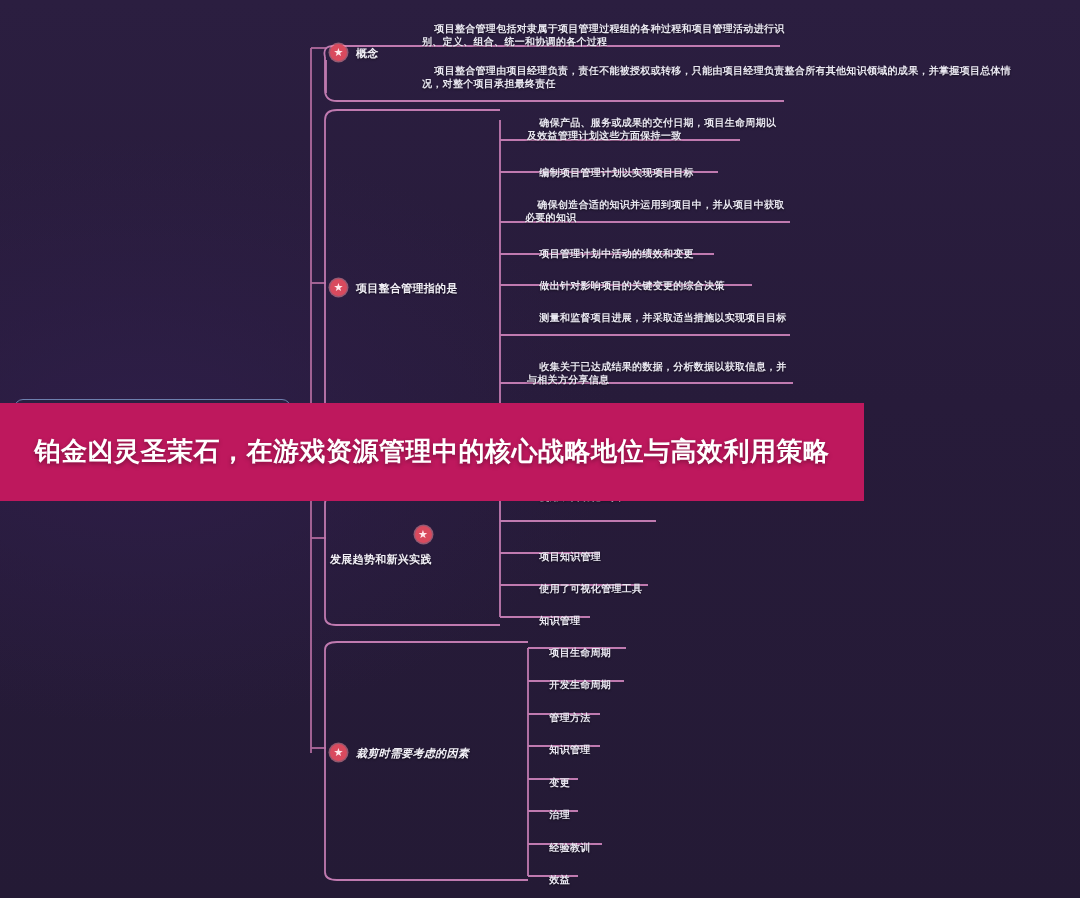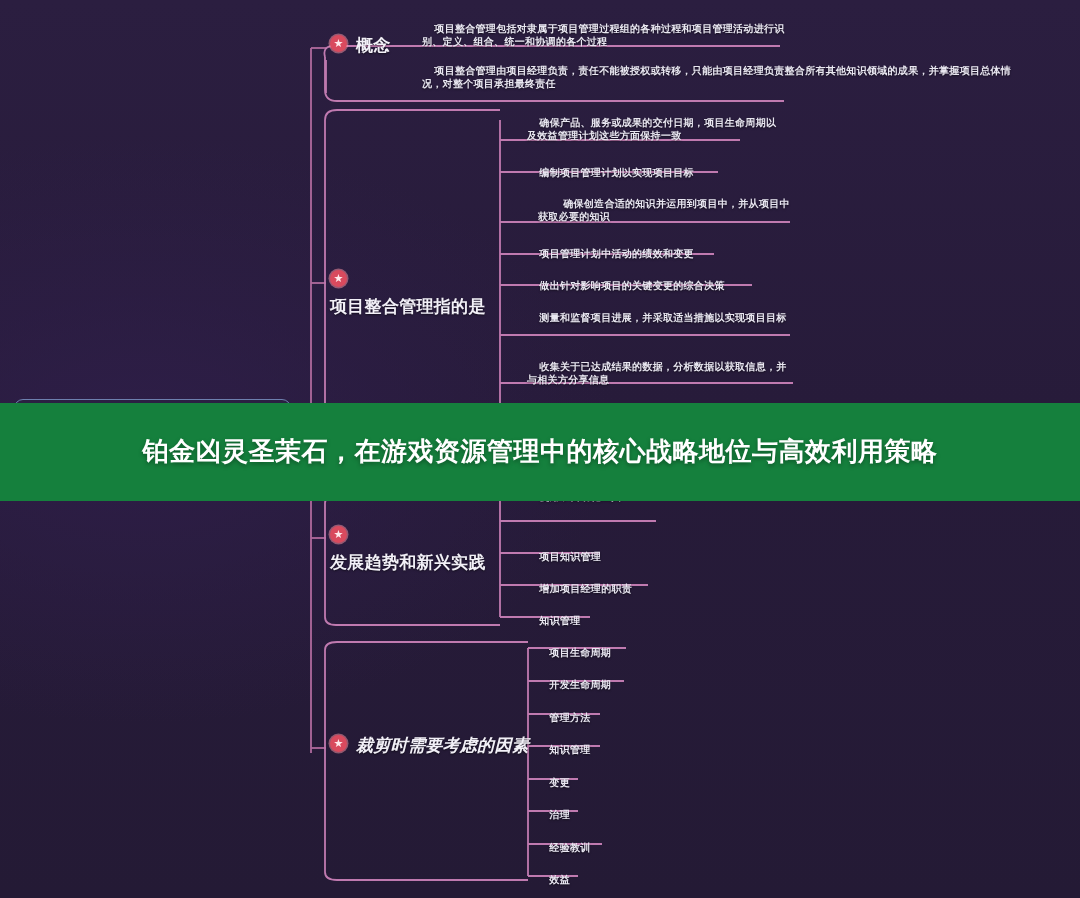--- a/index.html
+++ b/index.html
@@ -44,22 +44,22 @@
     padding:0 12px;box-sizing:border-box;
     font-size:15.5px;color:#c9cfe4;
   }
   .root-dot{
     width:19px;height:19px;border-radius:50%;
     background:#3d4a7a;border:1.5px solid #7d8cba;flex:0 0 auto;
   }
 
   
   .branch{
-    display:flex;align-items:flex-start;gap:9px;
-    font-size:17px;color:#f2f0f7;
+    display:flex;align-items:flex-end;gap:9px;
+    font-size:11px;color:#f2f0f7;
     padding-bottom:3px;
     height:26px;
   }
   .star{
     width:17px;height:17px;border-radius:50%;
     background:#d94a5e;
     flex:0 0 auto;position:relative;
     box-shadow:0 0 0 1.5px rgba(255,150,165,.5);
   }
   .star::after{
@@ -72,22 +72,22 @@
   
   .leaf{
     font-size:10px;
     color:#e9e7f1;
     padding:2px 2px 4px 4px;
     box-sizing:border-box;
   }
 
   
   #overlay{
-    position:absolute;left:0;top:403px;width:1080px;height:98px;
-    background:#15803d;
+    position:absolute;left:0;top:403px;width:864px;height:98px;
+    background:#be185d;
     display:flex;align-items:center;justify-content:center;
     z-index:40;
   }
   #overlay-text{
     color:#ffffff;
     font-size:26px;
     font-weight:bold;
     line-height:1.28;
     text-align:center;
     width:1000px;
@@ -167,32 +167,32 @@
     <span class="star"></span>
     <span>概念</span>
   </div>
   <div class="node leaf" style="left:418px;top:6px;width:380px;">
     <span>项目整合管理包括对隶属于项目管理过程组的各种过程和项目管理活动进行识别、定义、组合、统一和协调的各个过程</span>
   </div>
   <div class="node leaf" style="left:418px;top:48px;width:612px;">
     <span>项目整合管理由项目经理负责，责任不能被授权或转移，只能由项目经理负责整合所有其他知识领域的成果，并掌握项目总体情况，对整个项目承担最终责任</span>
   </div>
 
-  <div class="node branch" style="left:330px;top:270px;flex-direction:column;">
+  <div class="node branch" style="left:330px;top:270px;">
     <span class="star"></span>
     <span>项目整合管理指的是</span>
   </div>
 
   <div class="node leaf" style="left:523px;top:100px;width:262px;">
     <span>确保产品、服务或成果的交付日期，项目生命周期以及效益管理计划这些方面保持一致</span>
   </div>
   <div class="node leaf" style="left:523px;top:150px;width:262px;">
     <span>编制项目管理计划以实现项目目标</span>
   </div>
-  <div class="node leaf" style="left:534px;top:182px;width:268px;font-family:Liberation Mono, monospace;">
+  <div class="node leaf" style="left:521px;top:182px;width:268px;">
     <span>确保创造合适的知识并运用到项目中，并从项目中获取必要的知识</span>
   </div>
   <div class="node leaf" style="left:523px;top:231px;width:262px;">
     <span>项目管理计划中活动的绩效和变更</span>
   </div>
   <div class="node leaf" style="left:523px;top:263px;width:262px;">
     <span>做出针对影响项目的关键变更的综合决策</span>
   </div>
   <div class="node leaf" style="left:523px;top:295px;width:268px;">
     <span>测量和监督项目进展，并采取适当措施以实现项目目标</span>
@@ -211,21 +211,21 @@
     <span class="star"></span>
     <span>发展趋势和新兴实践</span>
   </div>
   <div class="node leaf" style="left:523px;top:474px;width:250px;">
     <span>使用了自动化工具</span>
   </div>
   <div class="node leaf" style="left:523px;top:534px;width:250px;">
     <span>项目知识管理</span>
   </div>
   <div class="node leaf" style="left:523px;top:566px;width:250px;">
-    <span>增加项目经理的职责</span>
+    <span>使用了可视化管理工具</span>
   </div>
   <div class="node leaf" style="left:523px;top:598px;width:250px;">
     <span>知识管理</span>
   </div>
 
   <div class="node branch" style="left:330px;top:735px;font-style:italic;">
     <span class="star"></span>
     <span>裁剪时需要考虑的因素</span>
   </div>
   <div class="node leaf" style="left:533px;top:630px;width:220px;">

